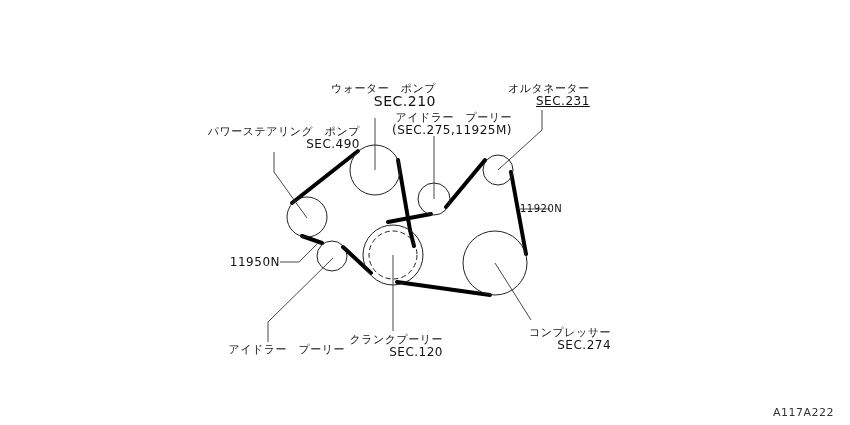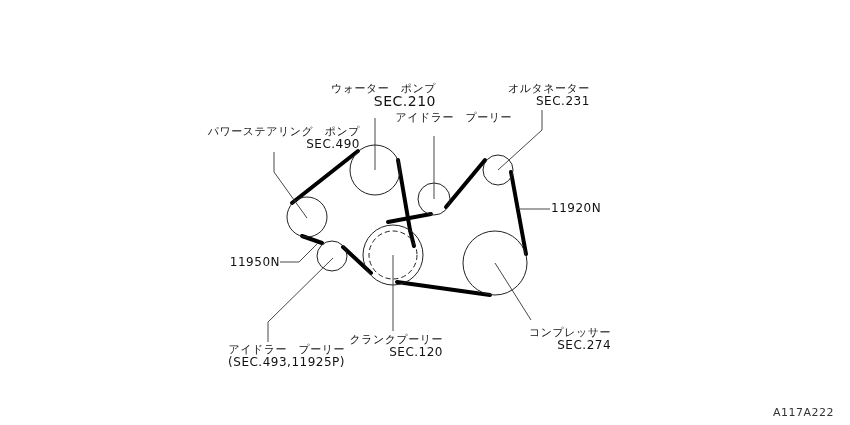--- a/index.html
+++ b/index.html
@@ -59,34 +59,34 @@
   <div style="font-size:14px;">SEC.210</div>
 </div>
 
 <div class="lbl c" style="left:190px; top:125px; width:170px;">
   <div>パワーステアリング　ポンプ</div>
   <div style="font-size:12px; margin-left:-30px;">SEC.490</div>
 </div>
 
 <div class="lbl c" style="left:372px; top:111px; width:140px;">
   <div>アイドラー　プーリー</div>
+  <div style="font-size:12px;">(SEC.275,11925M)</div>
 </div>
 
 <div class="lbl l" style="left:508px; top:82px;">
   <div>オルタネーター</div>
-  <div style="font-size:12px;">SEC.231</div>
+  <div style="font-size:12px;text-decoration:underline;">SEC.231</div>
 </div>
 
-<div class="lbl l" style="left:551px; top:202px; font-size:12px;">11920N</div>
+<div class="lbl l" style="left:520px; top:202px; font-size:10px;">11920N</div>
 
 <div class="lbl r" style="left:216px; top:256px; width:64px; font-size:12px;">11950N</div>
 
 <div class="lbl c" style="left:205px; top:343px; width:140px;">
   <div>アイドラー　プーリー</div>
-  <div style="font-size:12px;">(SEC.493,11925P)</div>
 </div>
 
 <div class="lbl c" style="left:343px; top:333px; width:100px;">
   <div>クランクプーリー</div>
   <div style="font-size:12px;">SEC.120</div>
 </div>
 
 <div class="lbl l" style="left:509px; top:326px;margin-left:20px;">
   <div>コンプレッサー</div>
   <div style="font-size:12px;">SEC.274</div>

